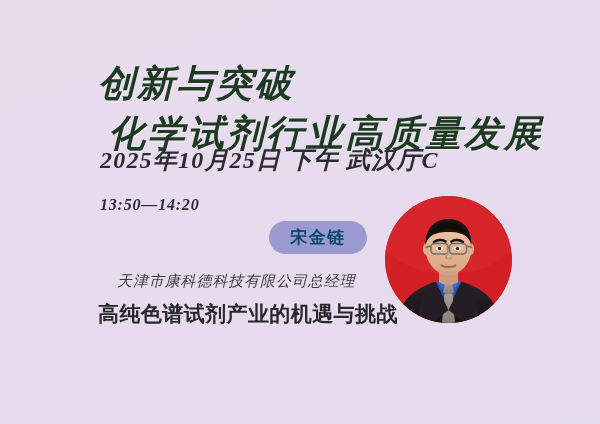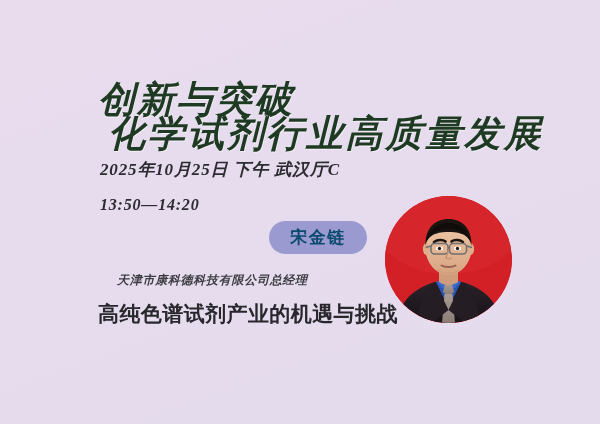--- a/index.html
+++ b/index.html
@@ -27,21 +27,21 @@
     color: #1e3a22;
     font-family: "Liberation Serif", "DejaVu Serif", serif;
     font-weight: bold;
     font-style: italic;
     white-space: nowrap;
     letter-spacing: 0.06em;
     text-shadow: 0.5px 0.5px 0 rgba(255,255,255,0.55);
   }
   #title-line-1 {
     left: 98px;
-    top: 78px;
+    top: 62px;
     font-size: 37px;
     line-height: 44px;
     text-align: center;
   }
   #title-line-2 {
     left: 108px;
     top: 112px;
     font-size: 37px;
     line-height: 44px;
     letter-spacing: 0.07em;
@@ -52,22 +52,22 @@
     position: absolute;
     color: #2b2b30;
     font-family: "Liberation Serif", "DejaVu Serif", serif;
     font-style: italic;
     font-weight: bold;
     white-space: nowrap;
     letter-spacing: 0.05em;
   }
   #event-date {
     left: 100px;
-    top: 158px;
-    font-size: 17px;
+    top: 144px;
+    font-size: 24px;
   }
   #event-time {
     left: 100px;
     top: 196px;
     font-size: 16px;
   }
 
   
   #speaker-badge {
     position: absolute;
@@ -87,22 +87,22 @@
     font-weight: bold;
     letter-spacing: 0.09em;
     font-family: "DejaVu Sans", "Liberation Sans", sans-serif;
   }
 
   
   #speaker-affiliation {
     position: absolute;
     left: 117px;
     top: 272px;
-    font-size: 12px;
-    font-weight: bold;
+    font-size: 15px;
+    font-weight: normal;
     font-style: italic;
     color: #3c3c42;
     white-space: nowrap;
     letter-spacing: 0.06em;
     font-family: "Liberation Serif", "DejaVu Serif", serif;
   }
   #talk-topic {
     position: absolute;
     left: 98px;
     top: 300px;

